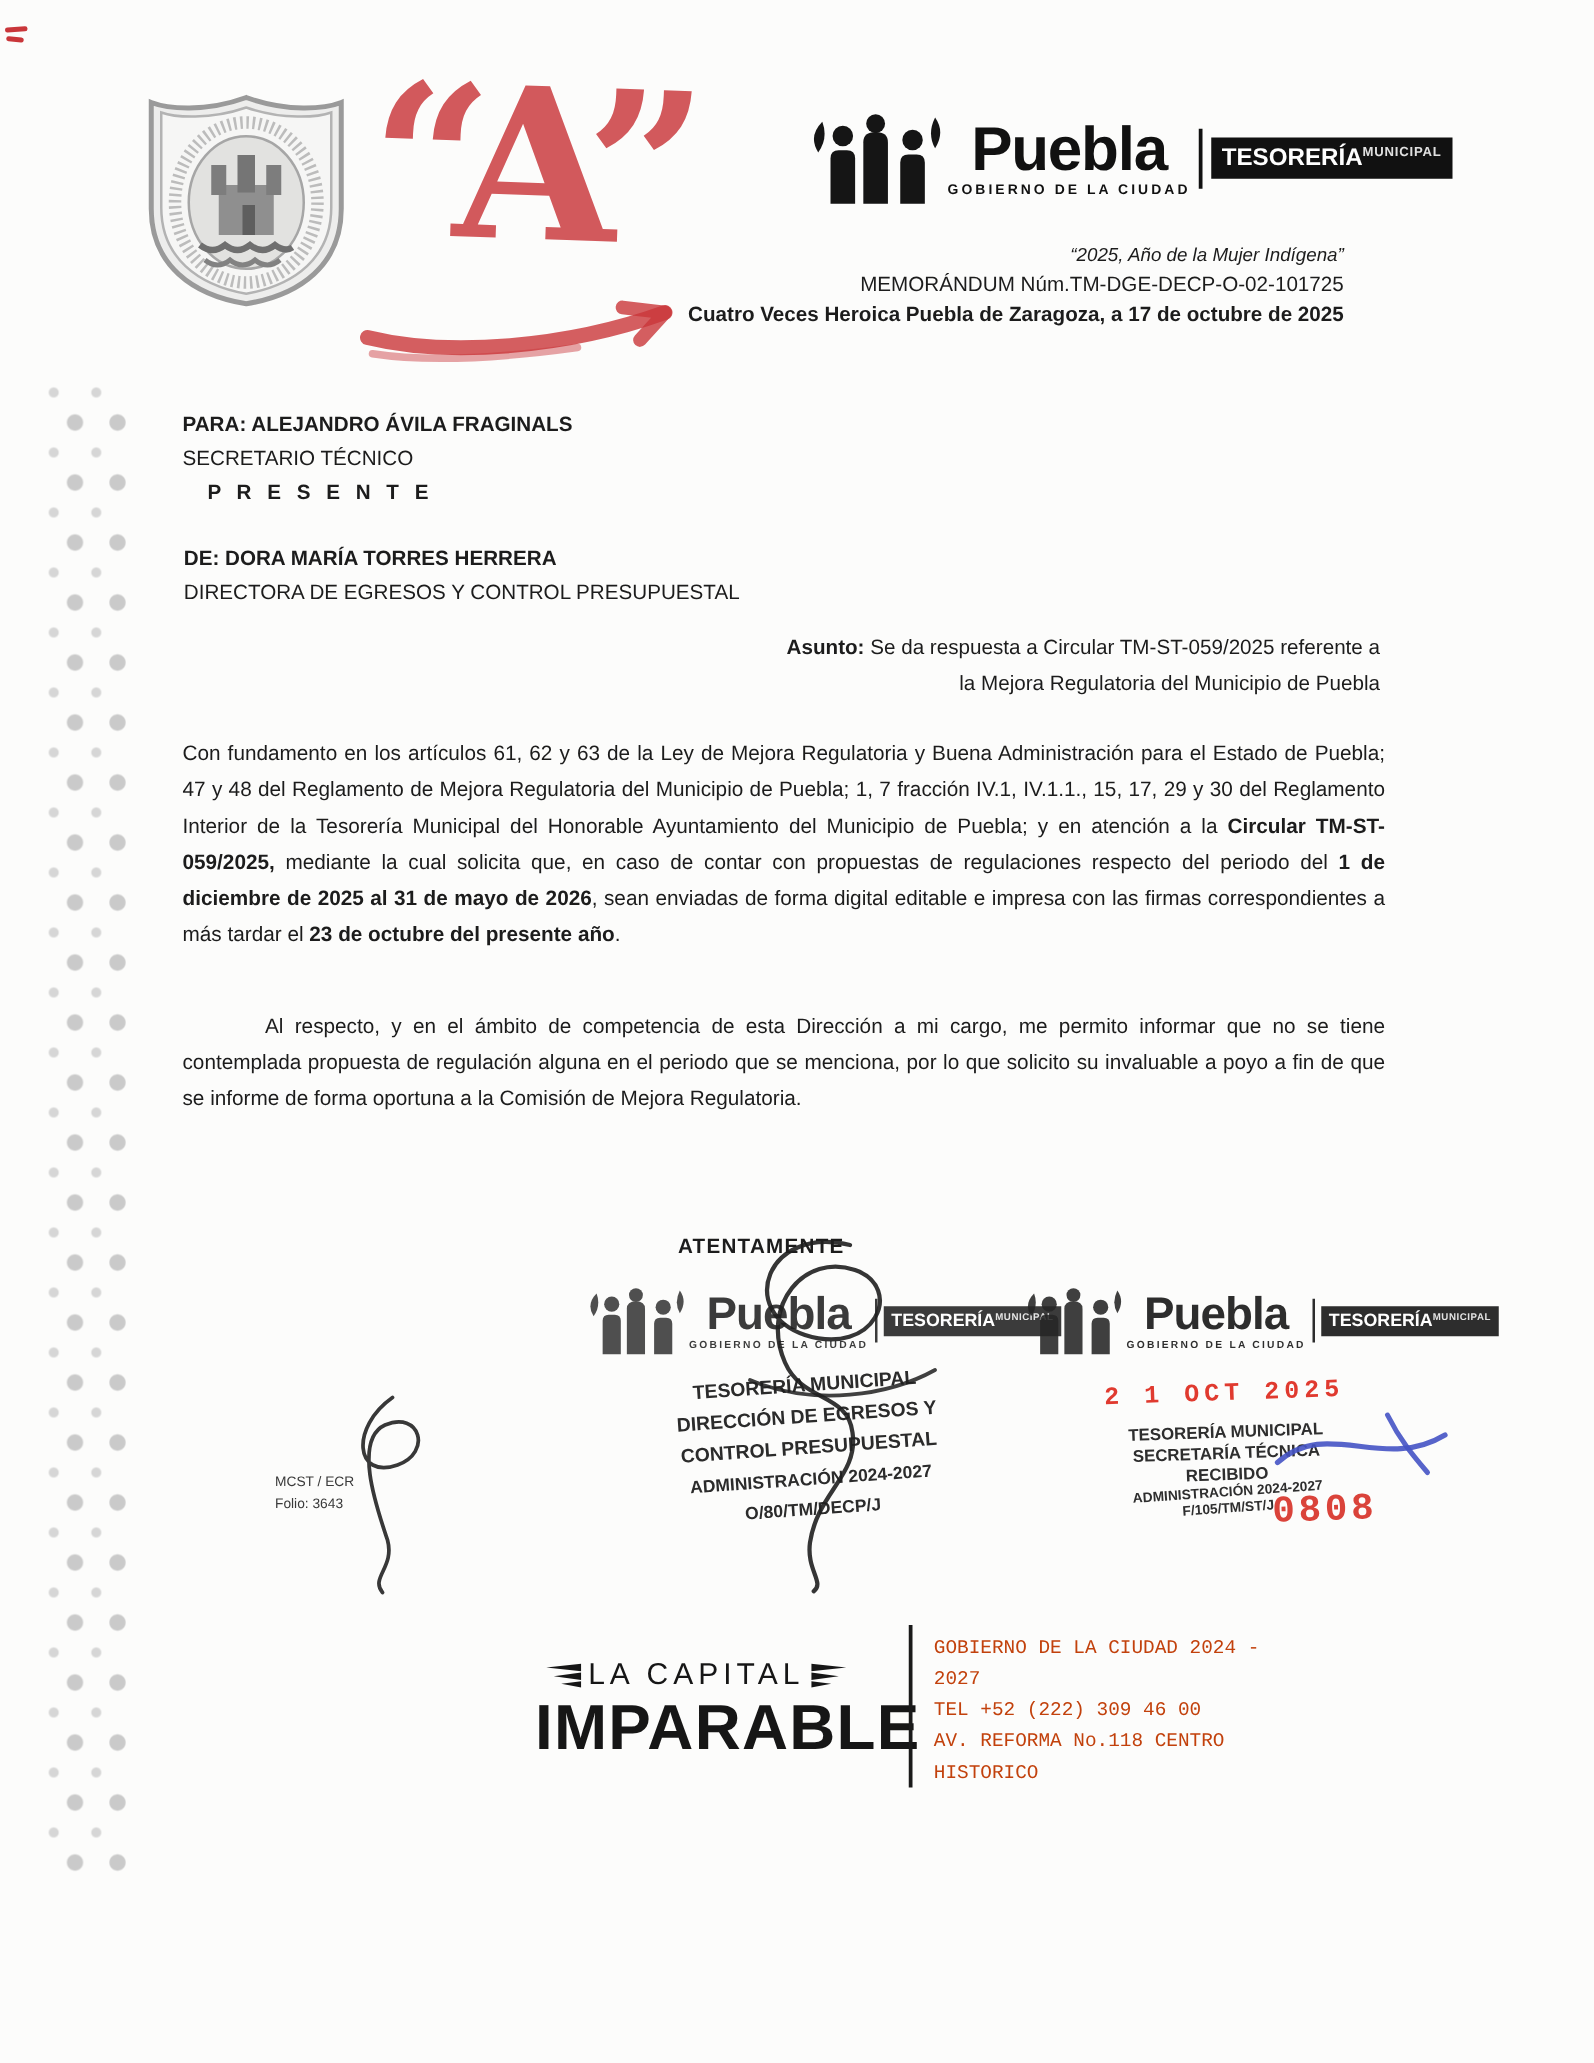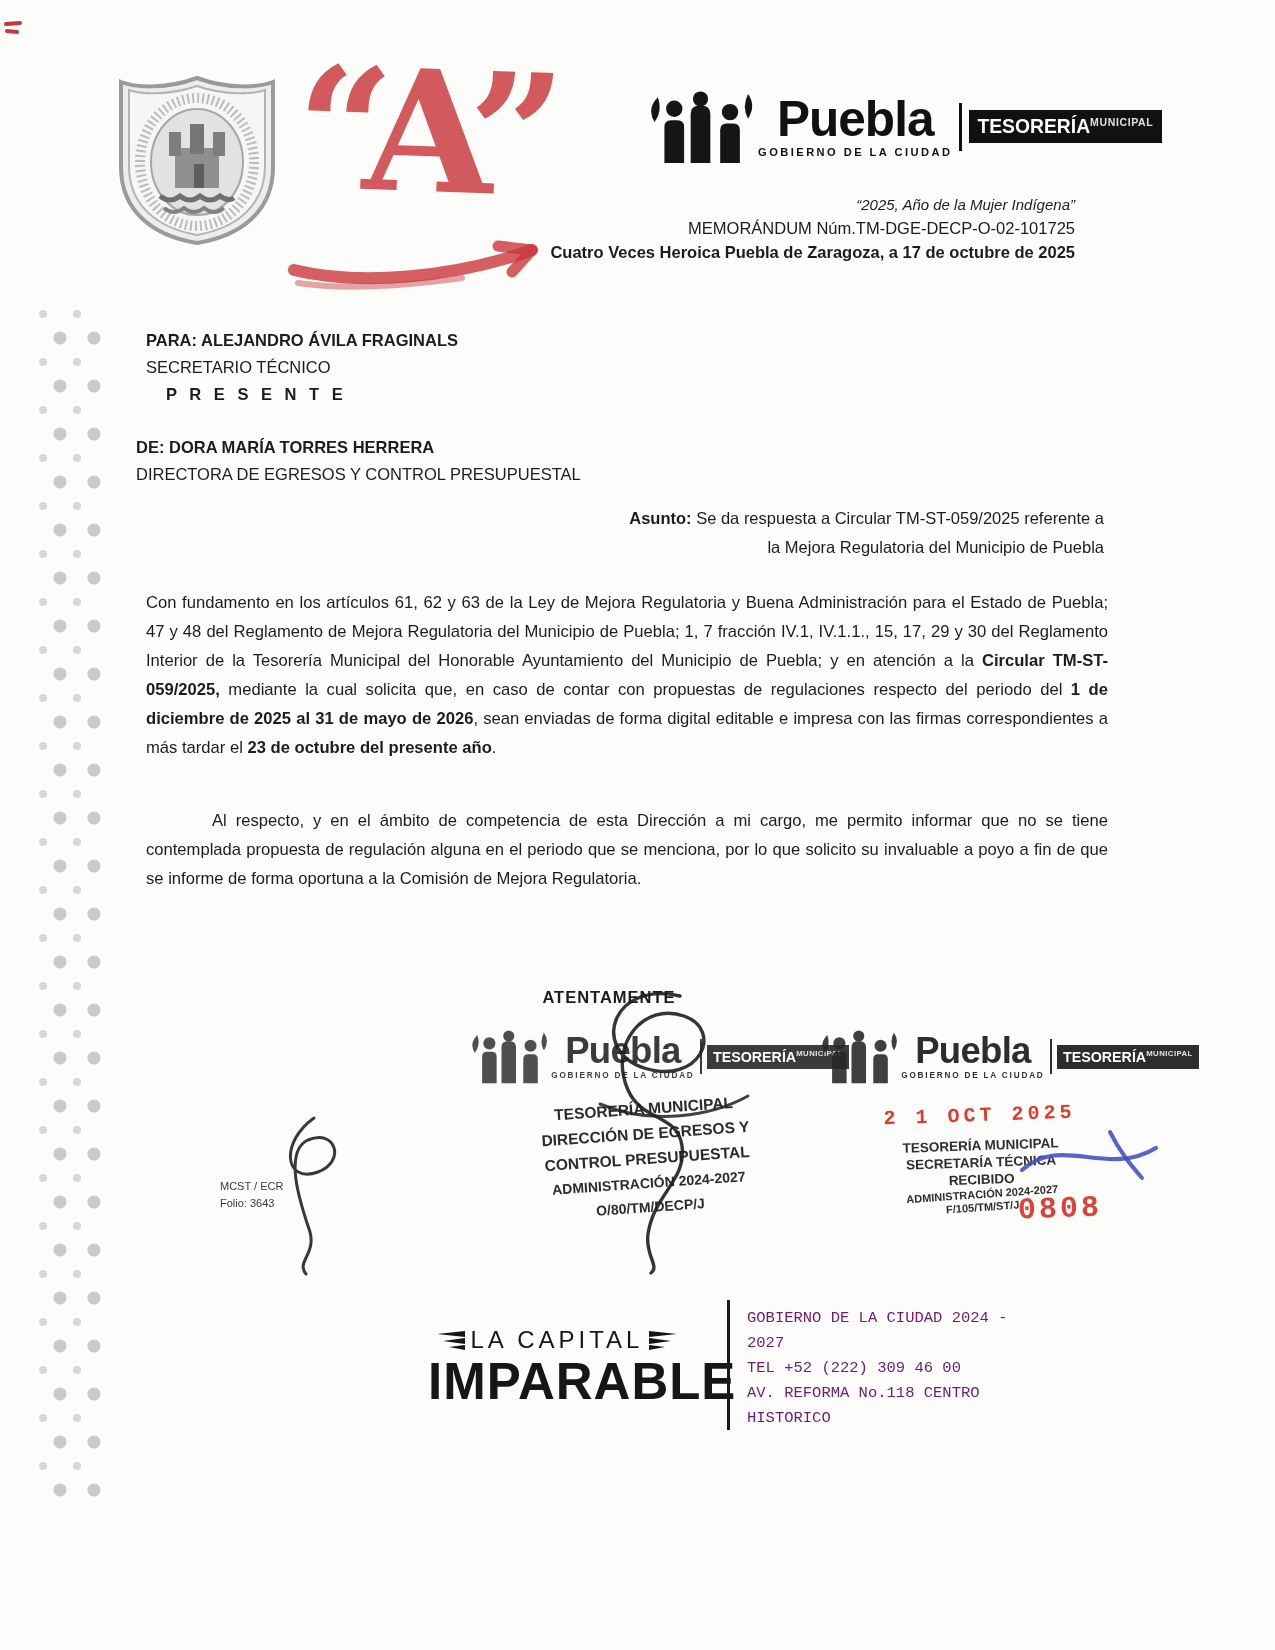--- a/index.html
+++ b/index.html
@@ -35,21 +35,21 @@
   
   .red-A{position:absolute;left:296px;top:48px;font-family:"DejaVu Serif",serif;
          font-size:168px;line-height:1;color:#c9363a;opacity:.82;transform:rotate(2deg);
          font-weight:700;letter-spacing:-6px;}
   .red-arrow{position:absolute;left:284px;top:228px;}
   .corner-mark{position:absolute;left:4px;top:20px;}
 
   .recipient{position:absolute;left:146px;top:327px;font-size:16.5px;line-height:27px;}
   .line-b{font-weight:700;}
   .presente{font-weight:700;letter-spacing:4px;margin-left:20px;}
-  .sender{position:absolute;left:136px;top:434px;font-size:16.5px;line-height:27px;}
+  .sender{position:absolute;left:147px;top:434px;font-size:16.5px;line-height:27px;}
 
   .subject{position:absolute;right:171px;top:504px;width:640px;text-align:right;
            font-size:16.5px;line-height:29px;}
 
   .para{position:absolute;left:146px;width:962px;font-size:16.6px;line-height:29px;
         text-align:justify;margin:0;}
   .p1{top:588px;}
   .p2{top:806px;text-indent:66px;}
   .p3{top:946px;text-indent:66px;text-align:left;}
   .atentamente{position:absolute;left:146px;top:988px;width:926px;text-align:center;
@@ -77,21 +77,21 @@
   .blue-mark{position:absolute;left:1014px;top:1122px;}
 
   
   .capital-logo{position:absolute;left:428px;top:1326px;width:258px;text-align:center;color:#161616;}
   .capital-row{display:flex;align-items:center;justify-content:center;gap:6px;}
   .capital-top{font-weight:400;font-size:24px;letter-spacing:4px;white-space:nowrap;}
   .capital-bottom{font-weight:900;font-size:51px;letter-spacing:1px;line-height:1.02;margin-top:2px;}
   .wing{width:30px;height:24px;flex:none;}
   .footer-divider{position:absolute;left:727px;top:1300px;width:3px;height:130px;background:#1a1a1a;}
   .address{position:absolute;left:747px;top:1306px;font-family:"Liberation Mono",monospace;
-      font-size:15.5px;line-height:25px;color:#701a75;white-space:nowrap;}
+      font-size:15.5px;line-height:25px;color:#c2410c;white-space:nowrap;}
 </style>
 </head>
 <body>
 
 <div class="page">
 
   <div class="pattern-strip"></div>
 
   <svg class="corner-mark" width="20" height="16" viewBox="0 0 20 16">
     <path d="M2 4 L16 3 M3 11 L13 12" stroke="#c9363a" stroke-width="4" stroke-linecap="round" fill="none"></path>

